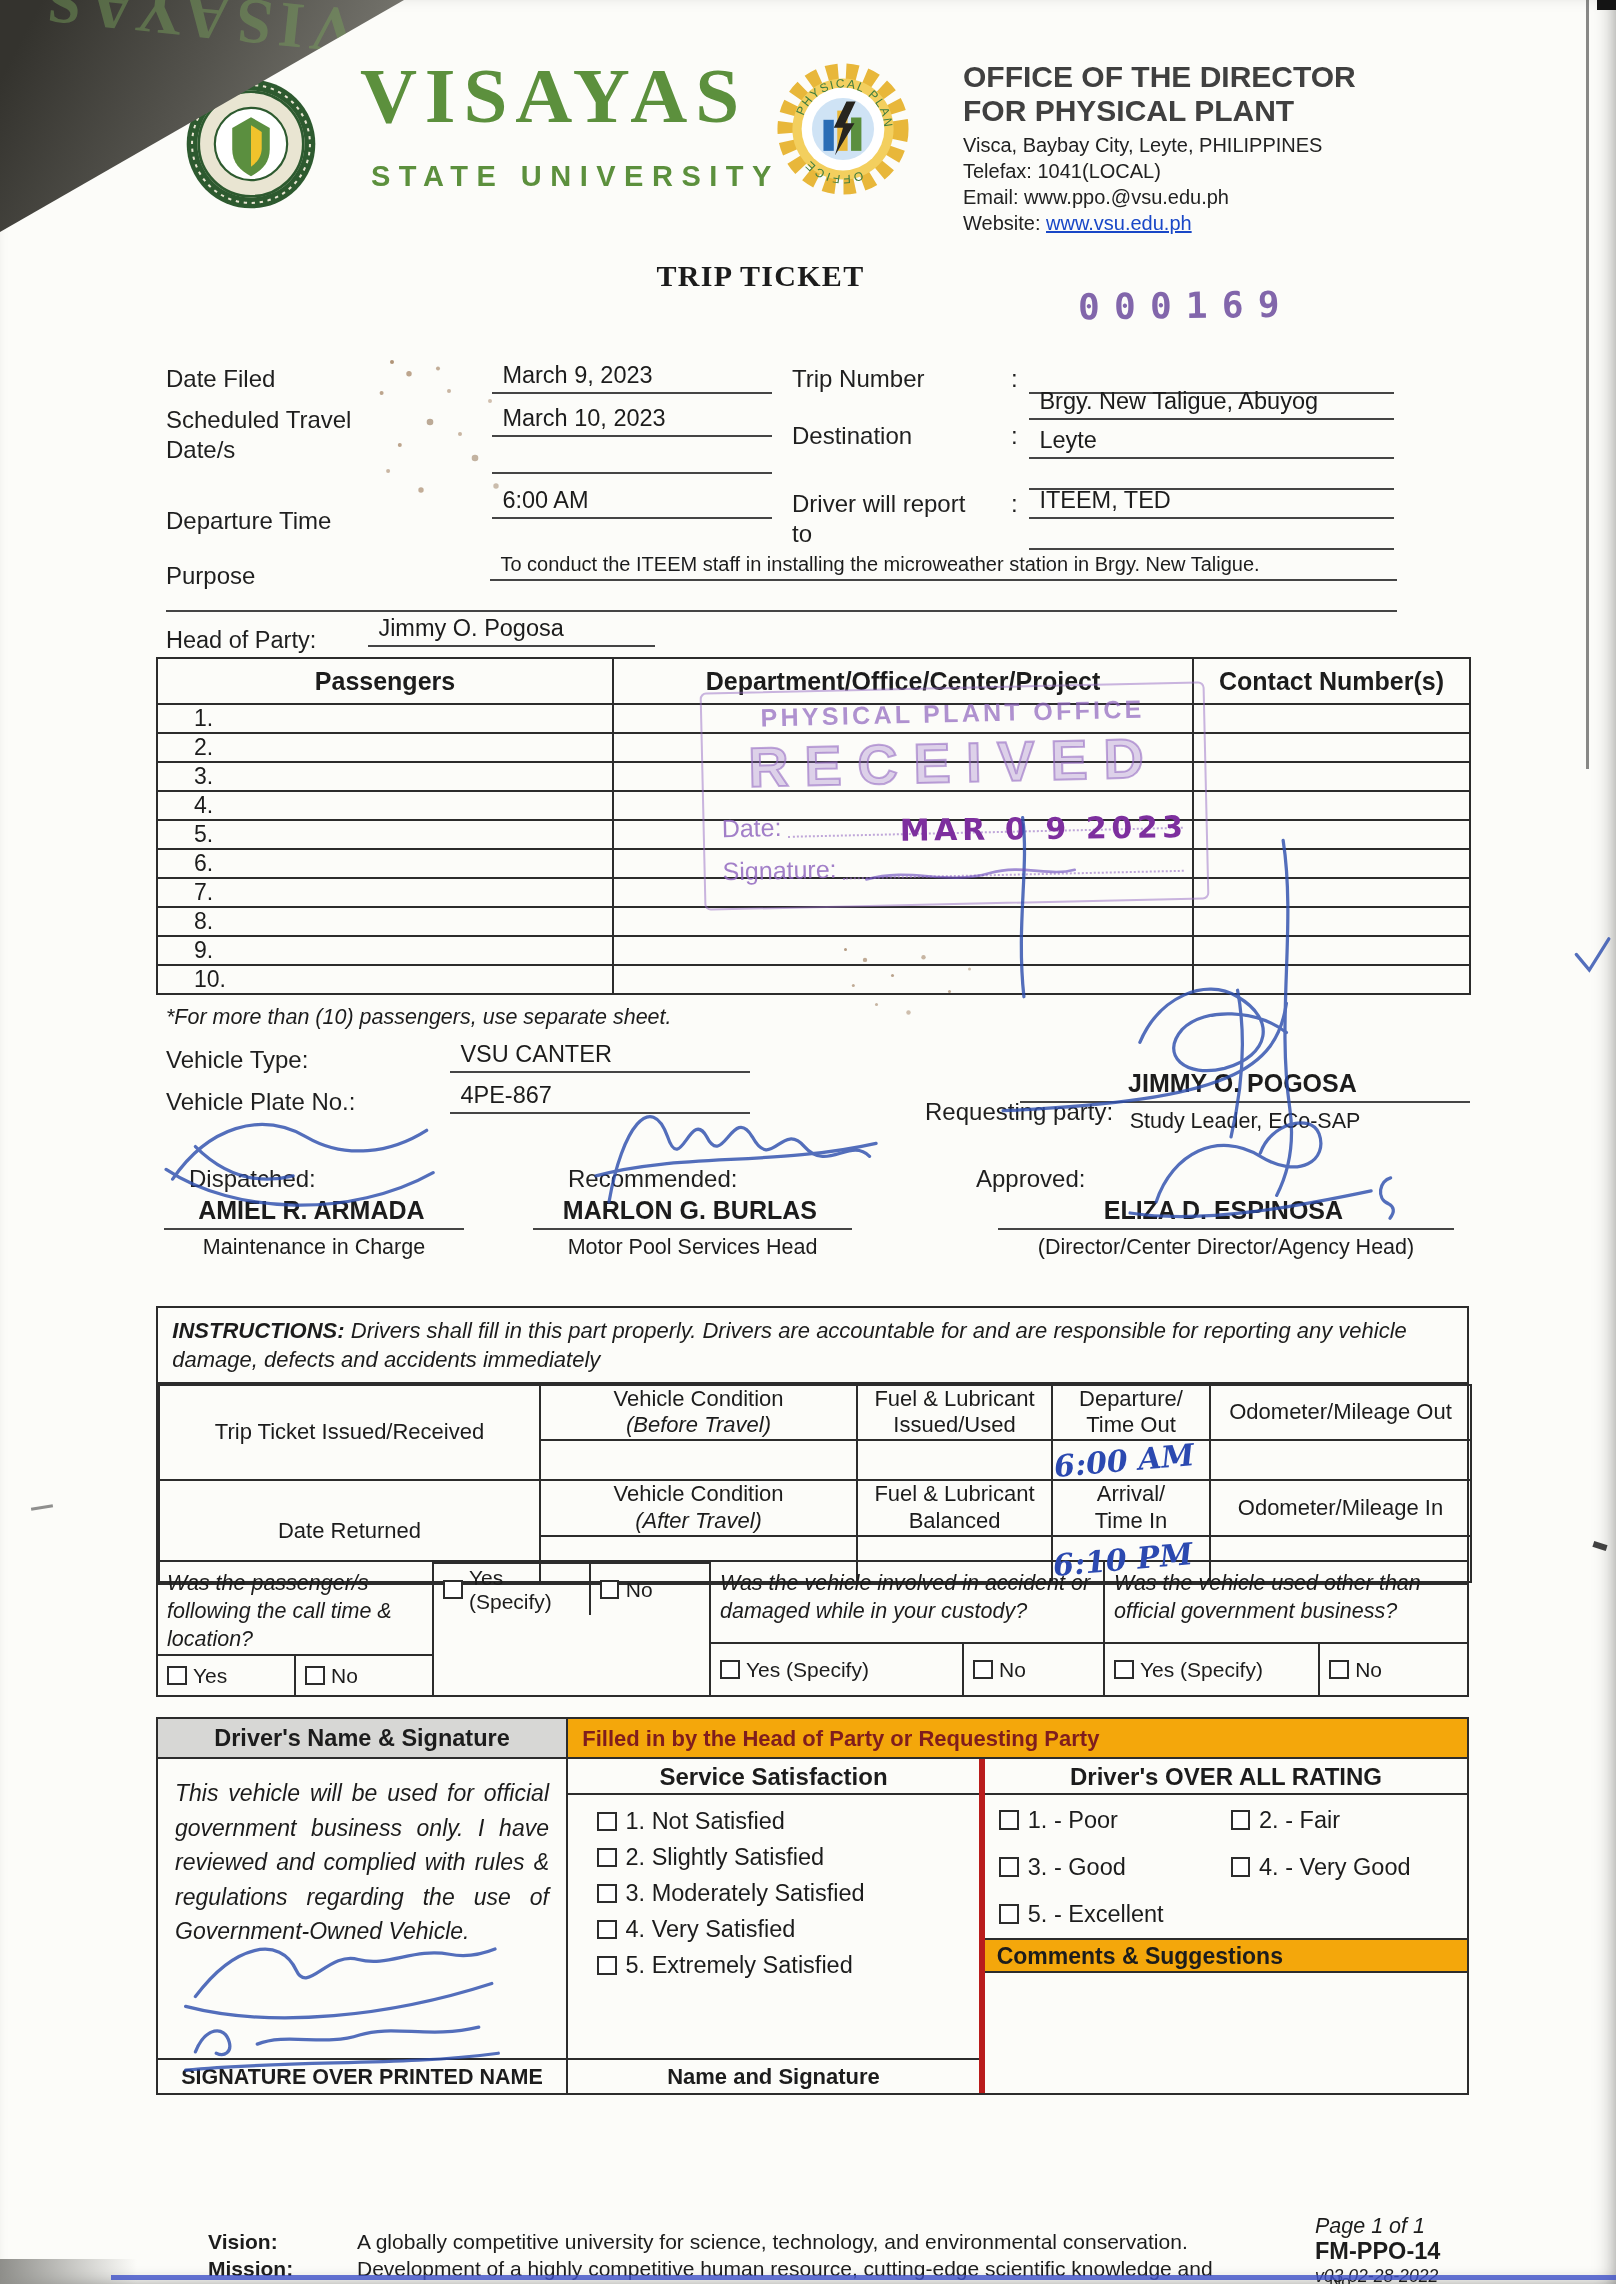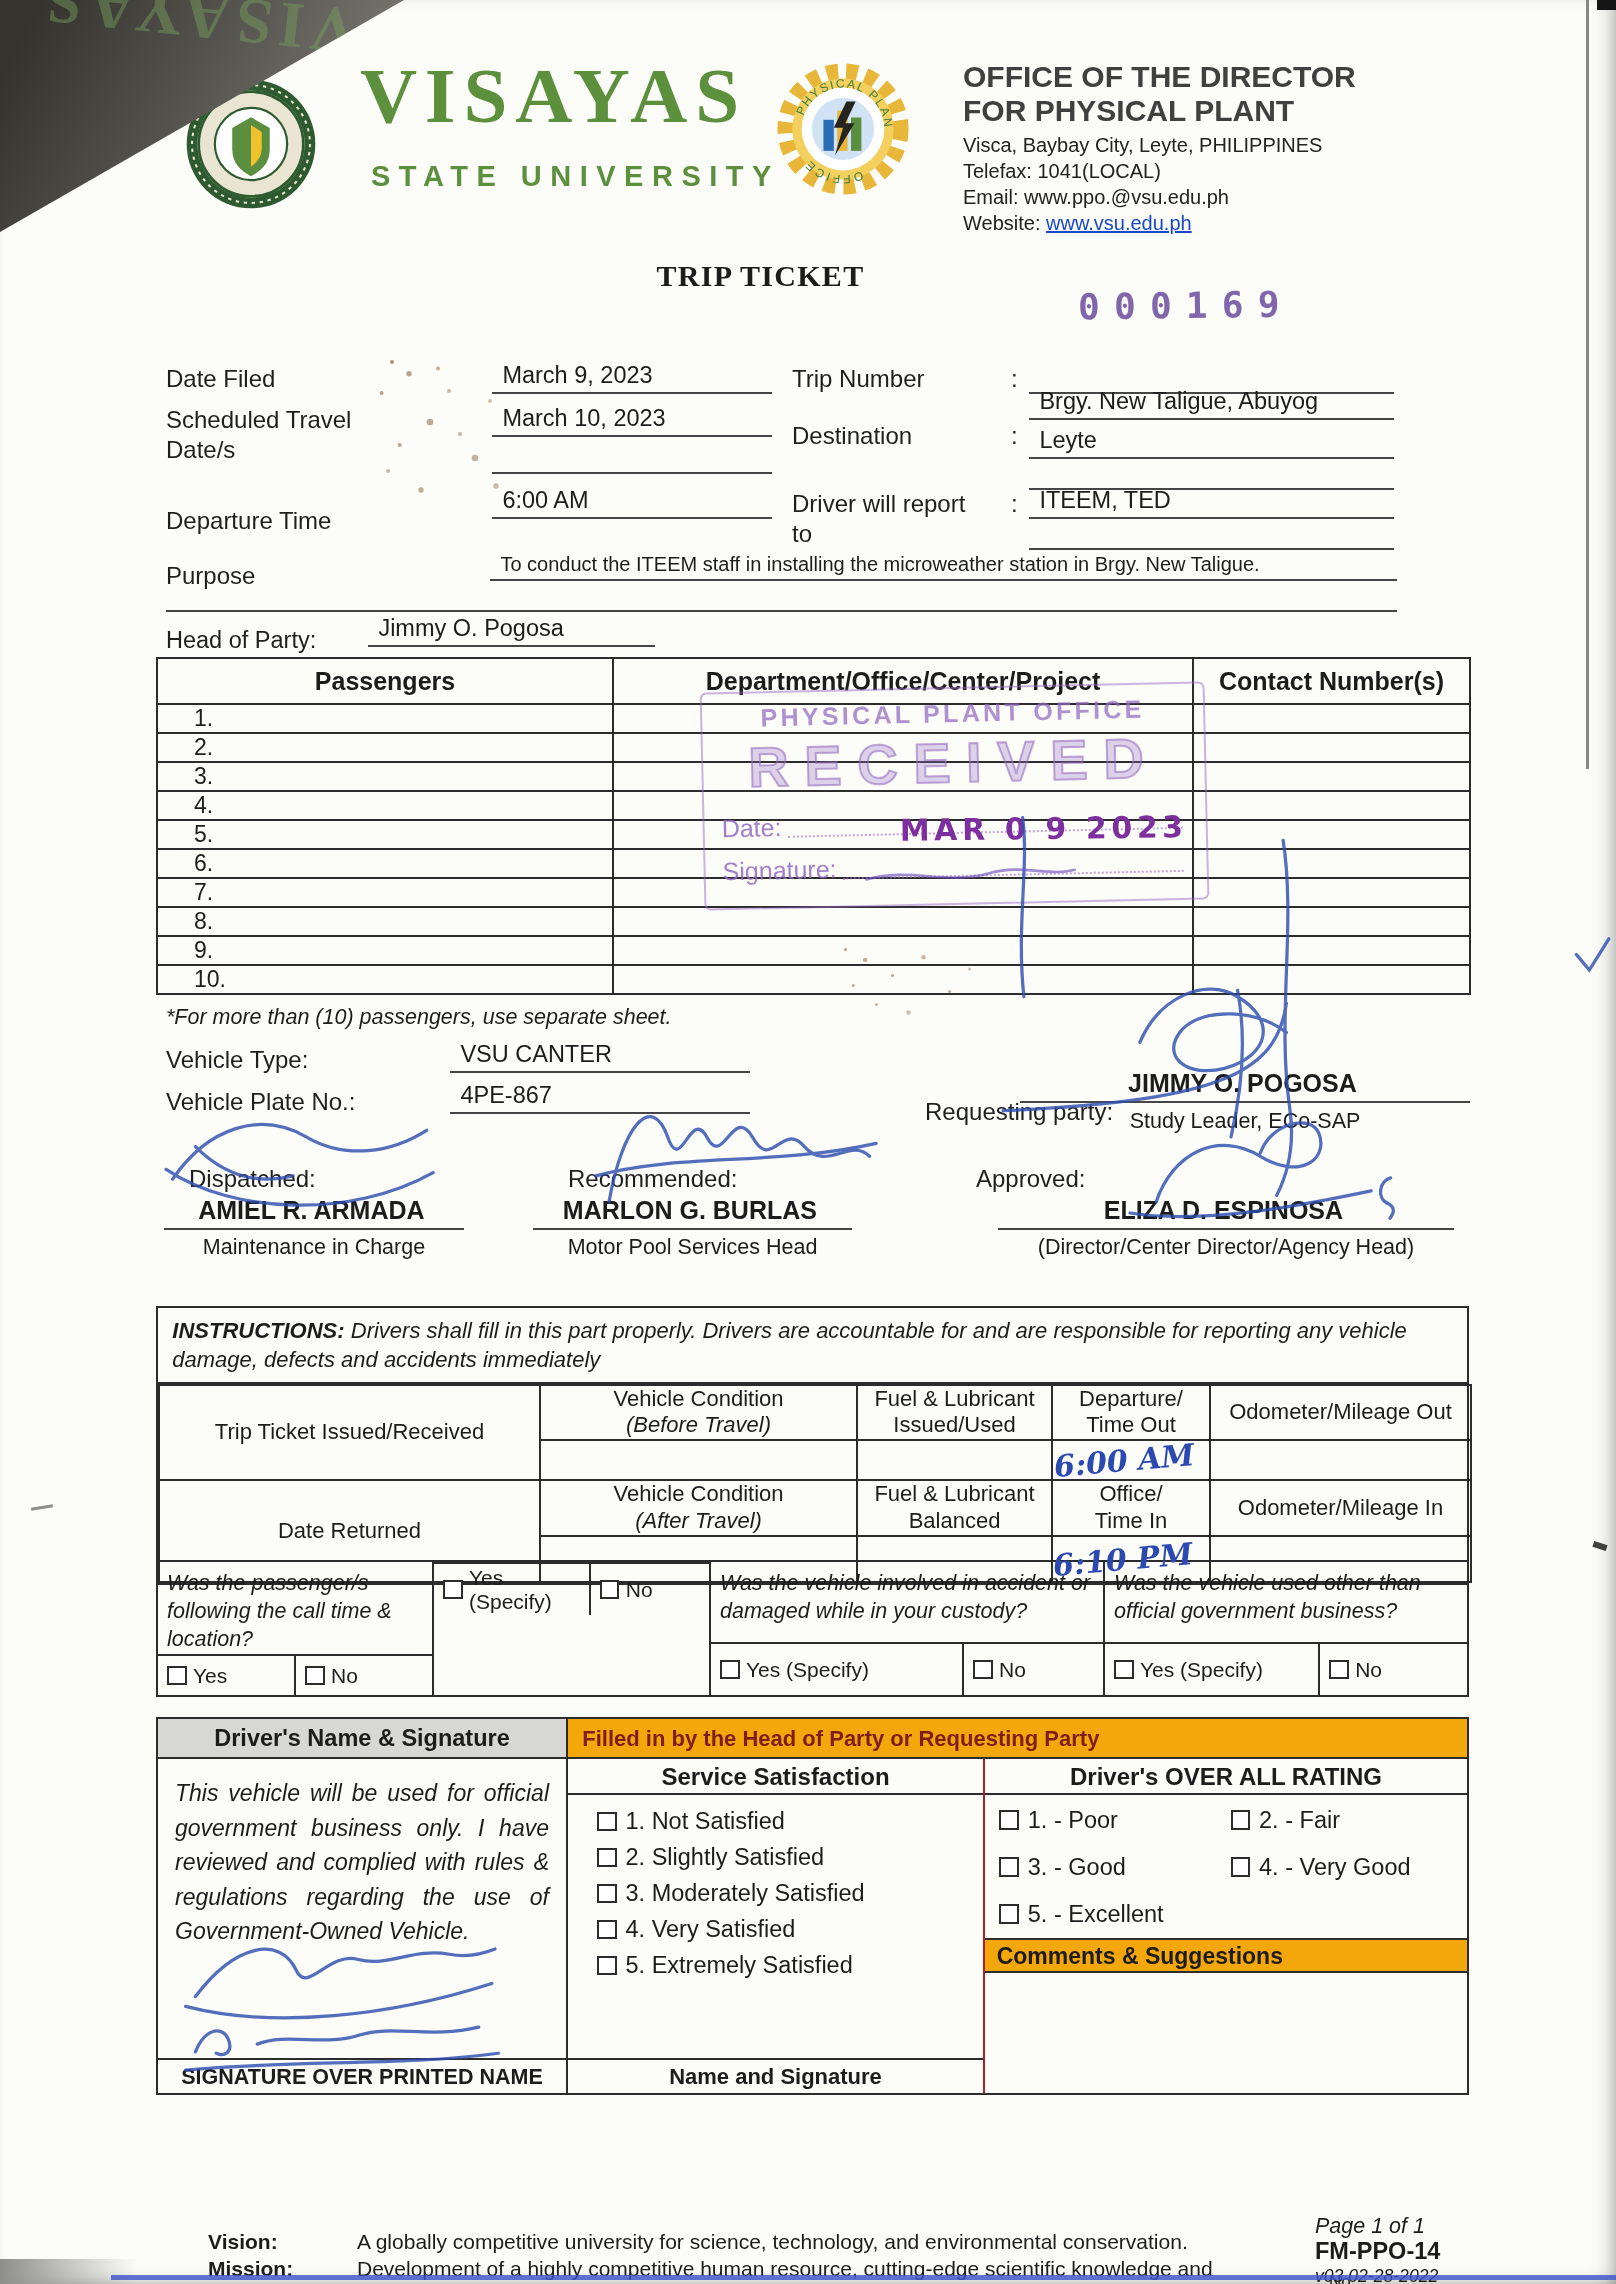--- a/index.html
+++ b/index.html
@@ -55,21 +55,21 @@
 
 
 .dblock{display:flex;border:2.6px solid #2c2c2c;}
 .dleft{width:410px;border-right:2px solid #2c2c2c;display:flex;flex-direction:column;}
 .dleft-h{height:40px;background:#d7d7d5;border-bottom:2px solid #2c2c2c;font-weight:bold;font-size:23.5px;text-align:center;line-height:39px;}
 .dpledge{flex:1;padding:17px 17px 0;font-size:23px;font-style:italic;line-height:1.5;text-align:justify;}
 .dcap{height:35px;border-top:2px solid #2c2c2c;font-weight:bold;font-size:21.5px;text-align:center;line-height:34px;margin-top:auto;}
 .dright{flex:1;display:flex;flex-direction:column;}
 .dright-h{height:40px;background:#F4A70B;border-bottom:2px solid #2c2c2c;font-weight:bold;font-size:22px;line-height:39px;padding-left:14.3px;color:#7f1d1d;}
 .dcols{flex:1;display:flex;}
-.dservice{width:417px;border-right:2px solid #b91c1c;display:flex;flex-direction:column;}
+.dservice{width:417px;border-right:6px solid #b91c1c;display:flex;flex-direction:column;}
 .drating{flex:1;display:flex;flex-direction:column;}
 .dsub{height:36px;border-bottom:2px solid #2c2c2c;font-weight:bold;font-size:24px;text-align:center;line-height:35px;}
 .dlist{display:flex;flex-direction:column;gap:9px;padding:13px 0 0 29px;}
 .opt{display:flex;align-items:center;gap:9px;font-size:23.5px;}
 .rgrid{display:grid;grid-template-columns:1fr 1fr;row-gap:20px;padding:11.7px 5.2px 0 14.3px;}
 .dcomments{margin-top:10.4px;height:35px;background:#F4A70B;border-top:2px solid #2c2c2c;border-bottom:2px solid #2c2c2c;font-weight:bold;font-size:23px;line-height:33px;padding-left:11.7px;}
 
 
 .foot-s{font-size:21px;line-height:1.3;}
 
@@ -322,21 +322,21 @@
             </td>
         <td>
               <div>Vehicle Condition</div>
               <div class="it">(After Travel)</div>
             </td>
         <td>
               <div>Fuel &amp; Lubricant</div>
               <div>Balanced</div>
             </td>
         <td>
-              <div>Office/</div>
+              <div>Arrival/</div>
               <div>Time In</div>
             </td>
         <td>
               <div>Odometer/Mileage In</div>
             </td>
       </tr>
       <tr style="height:46px">
         <td></td>
         <td></td>
         <td>

